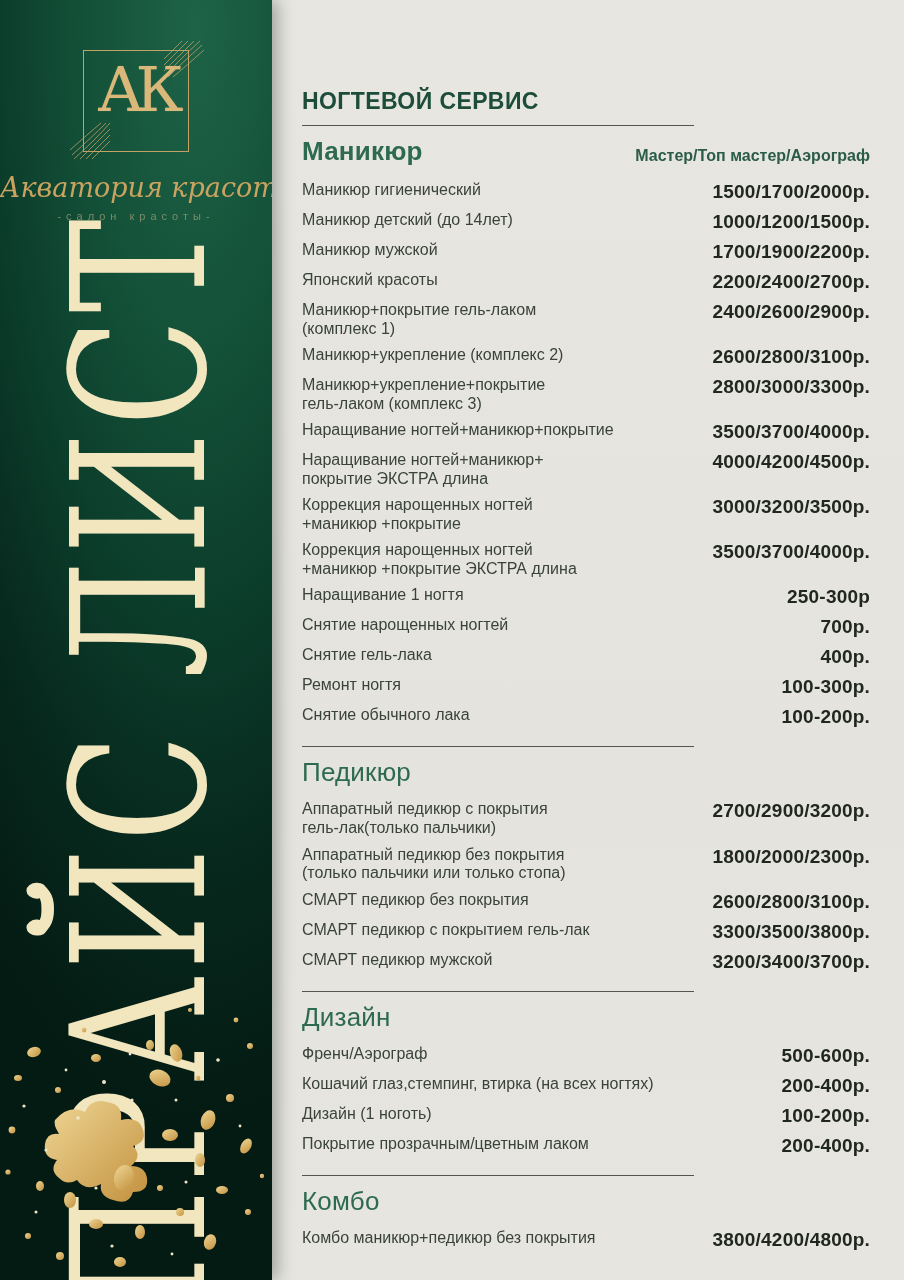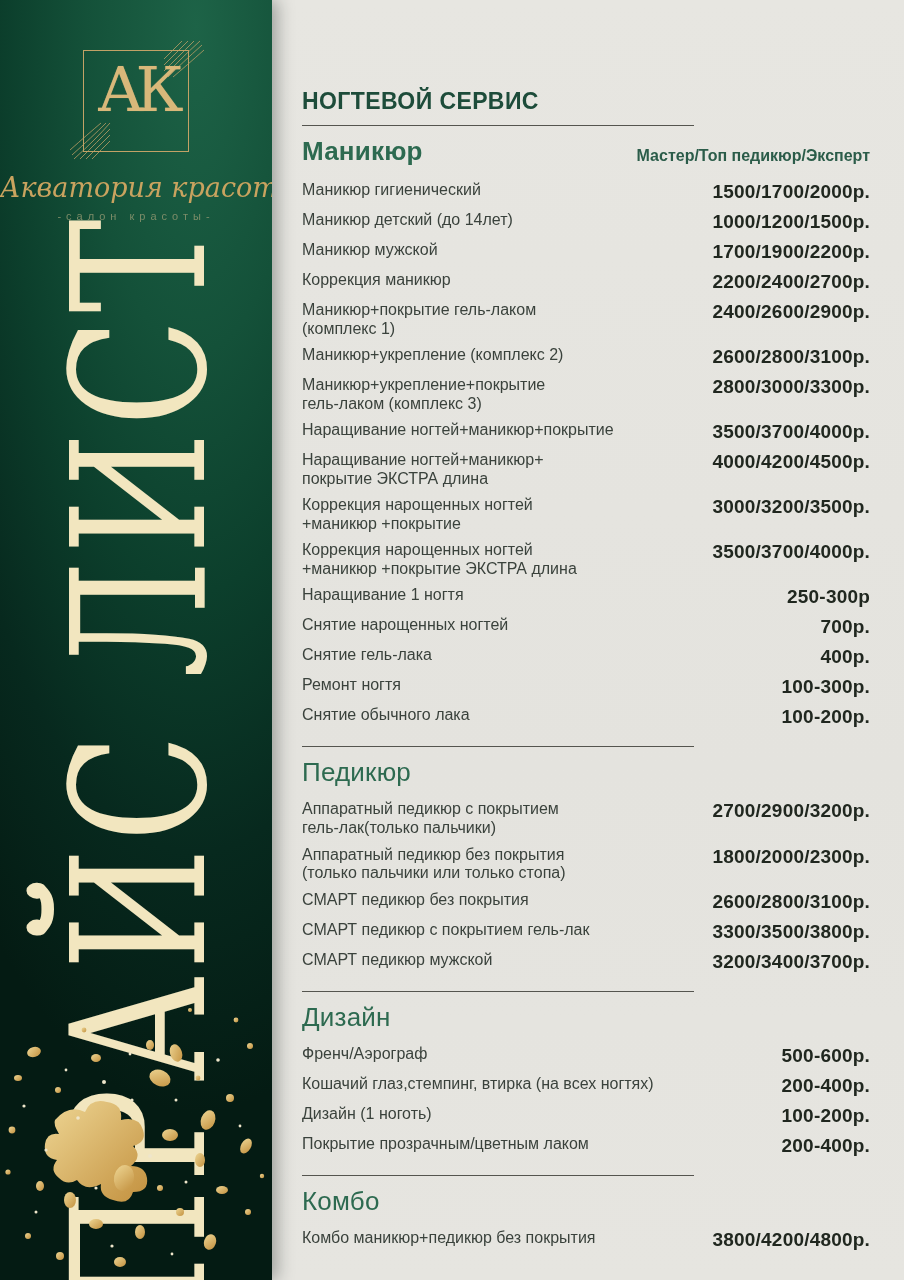--- a/index.html
+++ b/index.html
@@ -161,37 +161,37 @@
     </svg>
   </aside>
 
   <main class="content">
 
     <div class="page-title">НОГТЕВОЙ СЕРВИС</div>
     <hr class="rule">
 
     <div class="heading-row">
       <span class="section-heading">Маникюр</span>
-      <span class="tiers-note">Мастер/Топ педикюр/Эксперт</span>
+      <span class="tiers-note">Мастер/Топ мастер/Аэрограф</span>
     </div>
 
     <div class="row">
         <span class="lbl">Маникюр гигиенический</span>
         <span class="prc">1500/1700/2000р.</span>
       </div>
     <div class="row">
         <span class="lbl">Маникюр детский (до 14лет)</span>
         <span class="prc">1000/1200/1500р.</span>
       </div>
     <div class="row">
         <span class="lbl">Маникюр мужской</span>
         <span class="prc">1700/1900/2200р.</span>
       </div>
     <div class="row">
-        <span class="lbl">Коррекция маникюр</span>
+        <span class="lbl">Японский красоты</span>
         <span class="prc">2200/2400/2700р.</span>
       </div>
     <div class="row">
         <span class="lbl">Маникюр+покрытие гель-лаком
 (комплекс 1)</span>
         <span class="prc">2400/2600/2900р.</span>
       </div>
     <div class="row">
         <span class="lbl">Маникюр+укрепление (комплекс 2)</span>
         <span class="prc">2600/2800/3100р.</span>
@@ -238,21 +238,21 @@
       </div>
     <div class="row">
         <span class="lbl">Снятие обычного лака</span>
         <span class="prc">100-200р.</span>
       </div>
 
     <hr class="rule">
     <div class="heading-solo section-heading">Педикюр</div>
 
     <div class="row">
-        <span class="lbl">Аппаратный педикюр с покрытием
+        <span class="lbl">Аппаратный педикюр с покрытия
 гель-лак(только пальчики)</span>
         <span class="prc">2700/2900/3200р.</span>
       </div>
     <div class="row">
         <span class="lbl">Аппаратный педикюр без покрытия
 (только пальчики или только стопа)</span>
         <span class="prc">1800/2000/2300р.</span>
       </div>
     <div class="row">
         <span class="lbl">СМАРТ педикюр без покрытия</span>

